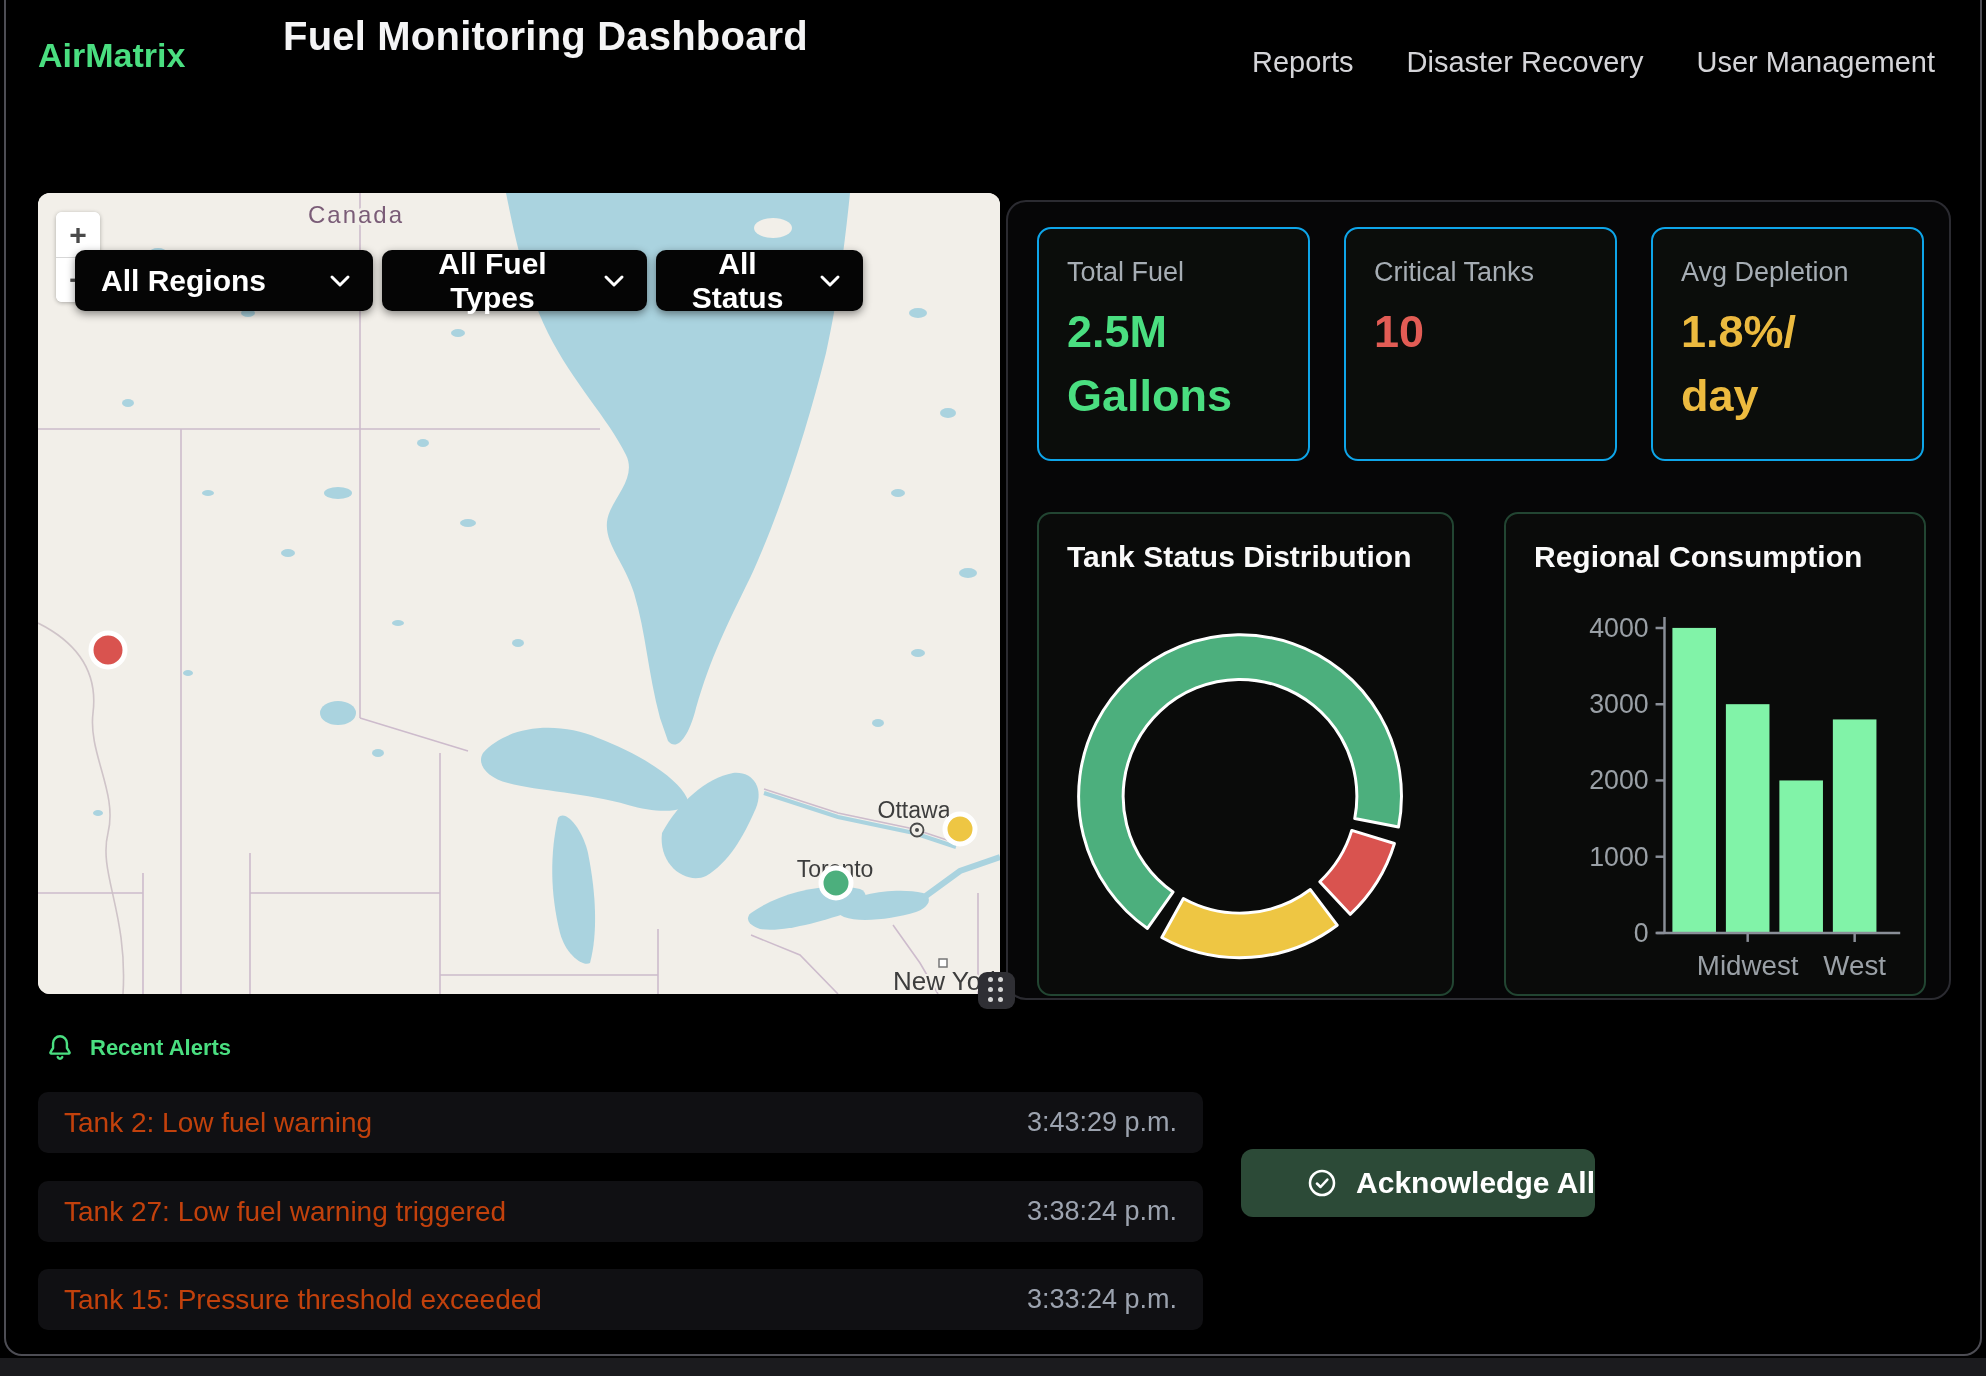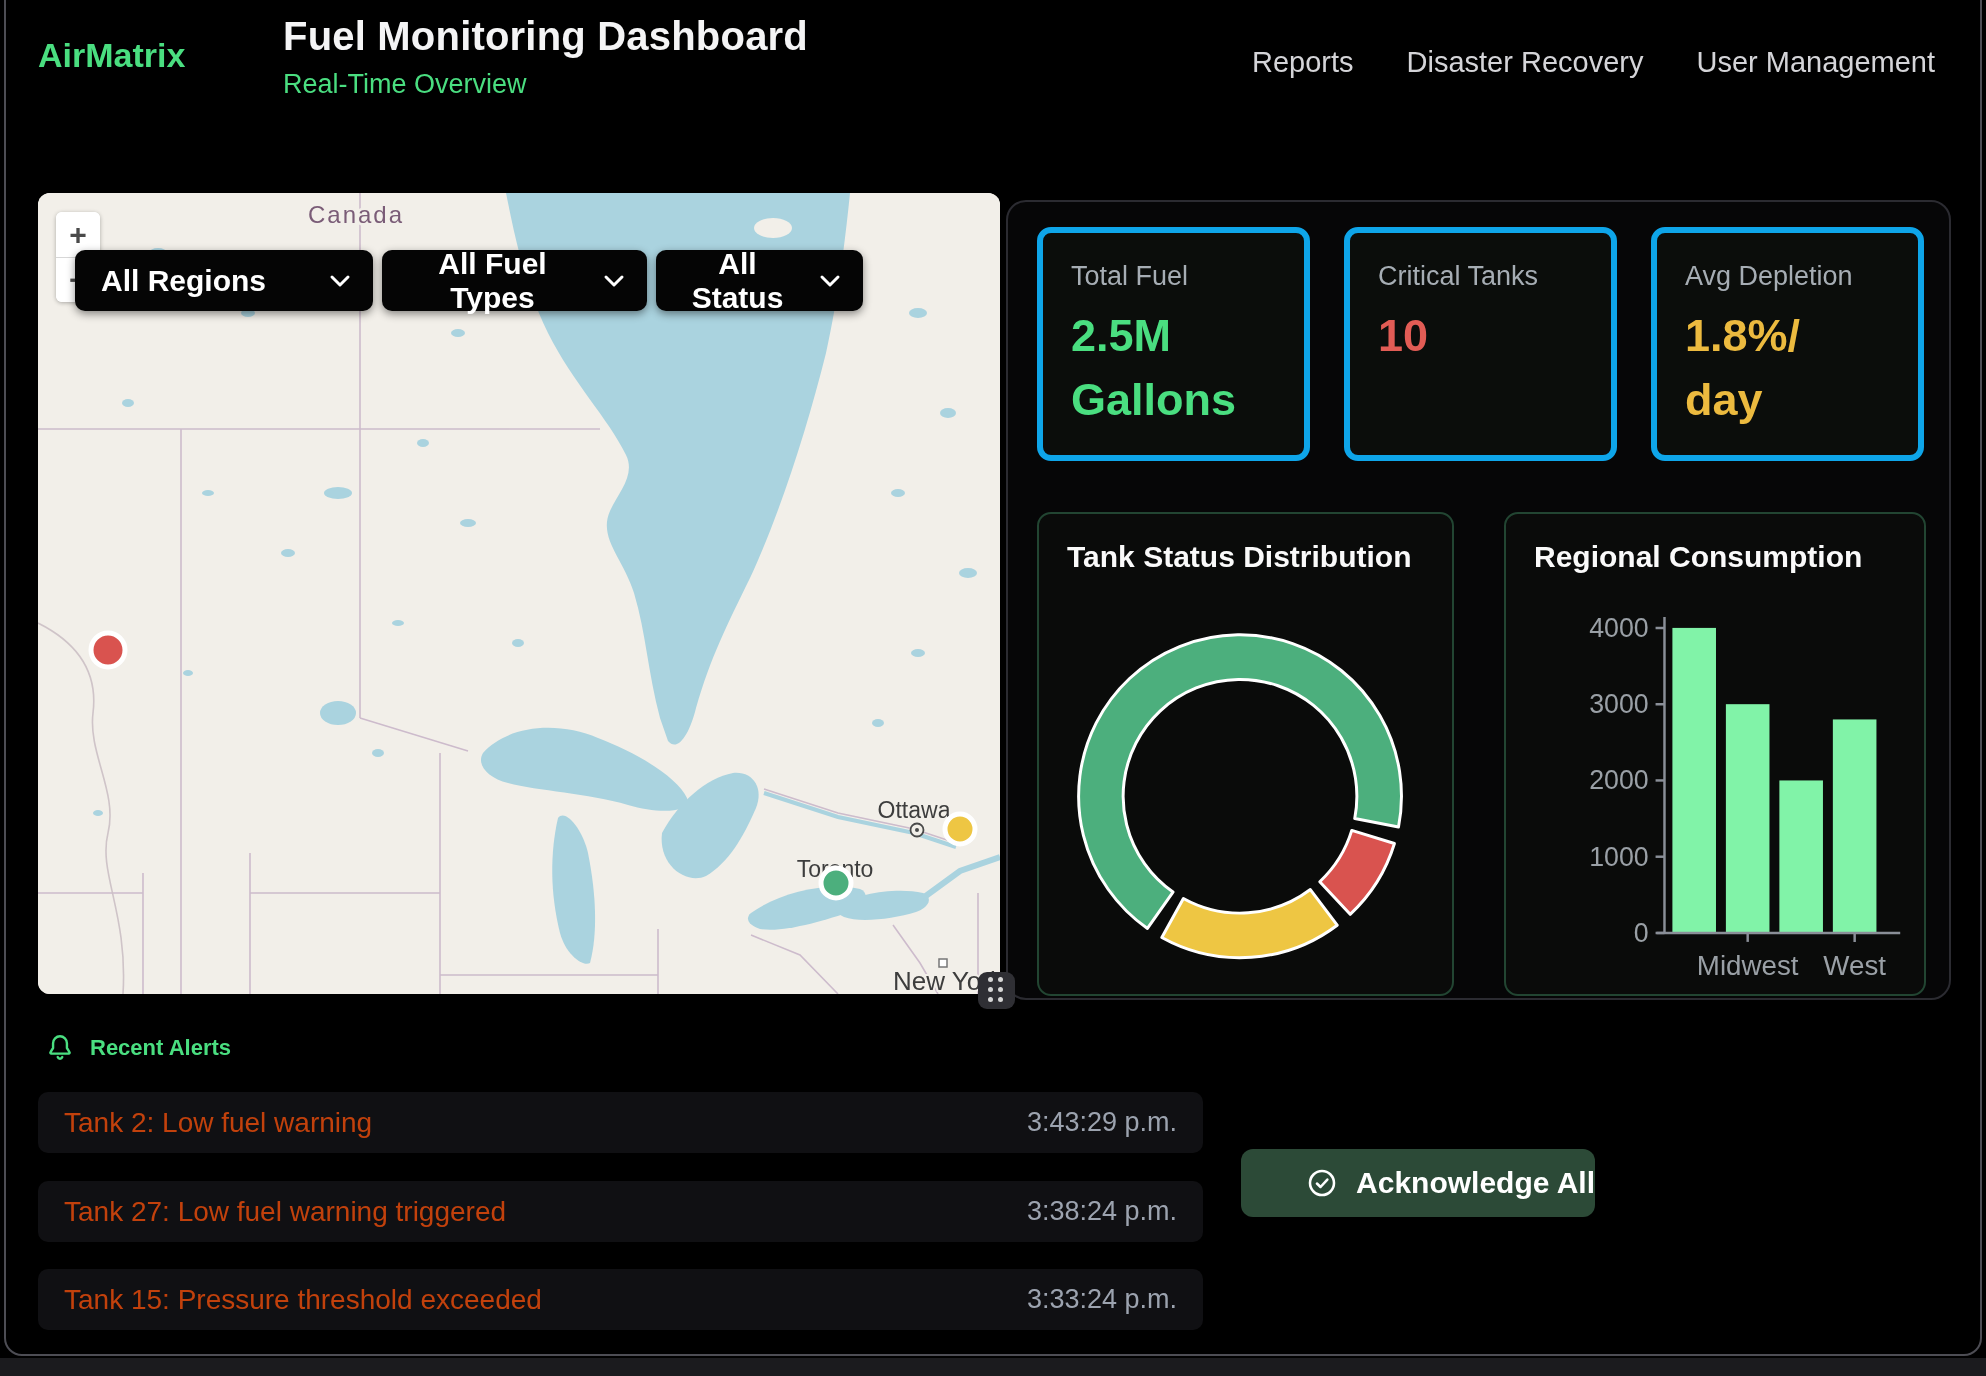--- a/index.html
+++ b/index.html
@@ -42,21 +42,21 @@
   .resize-handle { position:absolute; left:978px; top:972px; width:37px; height:37px;
                    background:#2f2f34; border-radius:9px; z-index:5;
                    display:grid; grid-template-columns:repeat(2,7px); grid-template-rows:repeat(3,7px);
                    gap:3px; place-content:center; cursor:nwse-resize; }
   .resize-handle i { width:5px; height:5px; border-radius:50%; background:#d6d6d6; }
 
   
   .right-panel { position:absolute; left:1006px; top:200px; width:945px; height:800px;
                  background:#060607; border:2px solid #2b2b31; border-radius:20px; }
   .stats-row { position:absolute; left:29px; top:25px; width:887px; display:flex; gap:34px; }
-  .stat-card { flex:1; height:234px; background:#0b0d0b; border:6px solid #0ea5e9;
+  .stat-card { flex:1; height:234px; background:#0b0d0b; border:2px solid #0ea5e9;
                border-radius:14px; padding:28px 28px; }
   .stat-label { font-size:27px; color:#a6adb4; }
   .stat-value { margin-top:12px; font-size:45px; font-weight:bold; line-height:1.42; }
   .stat-value span { display:block; }
 
   .charts-row { position:absolute; left:29px; top:310px; display:flex; gap:50px; }
   .chart-card { position:relative; height:484px; background:#0a0b0a; border:2px solid #224532;
                 border-radius:14px; overflow:hidden; }
   .chart-card.donut { width:417px; }
   .chart-card.bars  { width:422px; }
@@ -81,21 +81,20 @@
 </style>
 </head>
 <body>
 
 <div class="stage">
 
   <header class="header">
     <div class="brand">AirMatrix</div>
     <div class="title-block">
       <div class="page-title">Fuel Monitoring Dashboard</div>
-      <div class="page-subtitle">Real-Time Overview</div>
     </div>
     <nav class="nav">
       <span class="nav-item">Reports</span>
       <span class="nav-item">Disaster Recovery</span>
       <span class="nav-item">User Management</span>
     </nav>
   </header>
 
   <div class="map">
     <svg class="basemap" viewBox="0 0 962 801">

